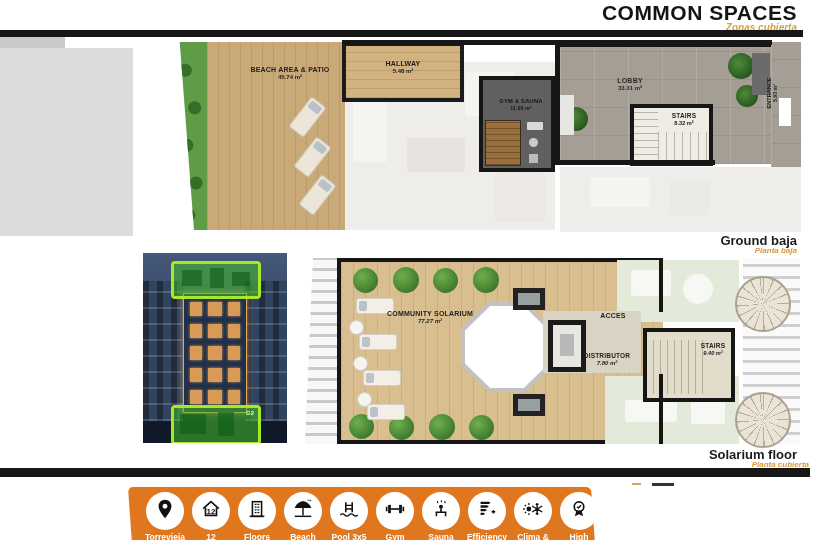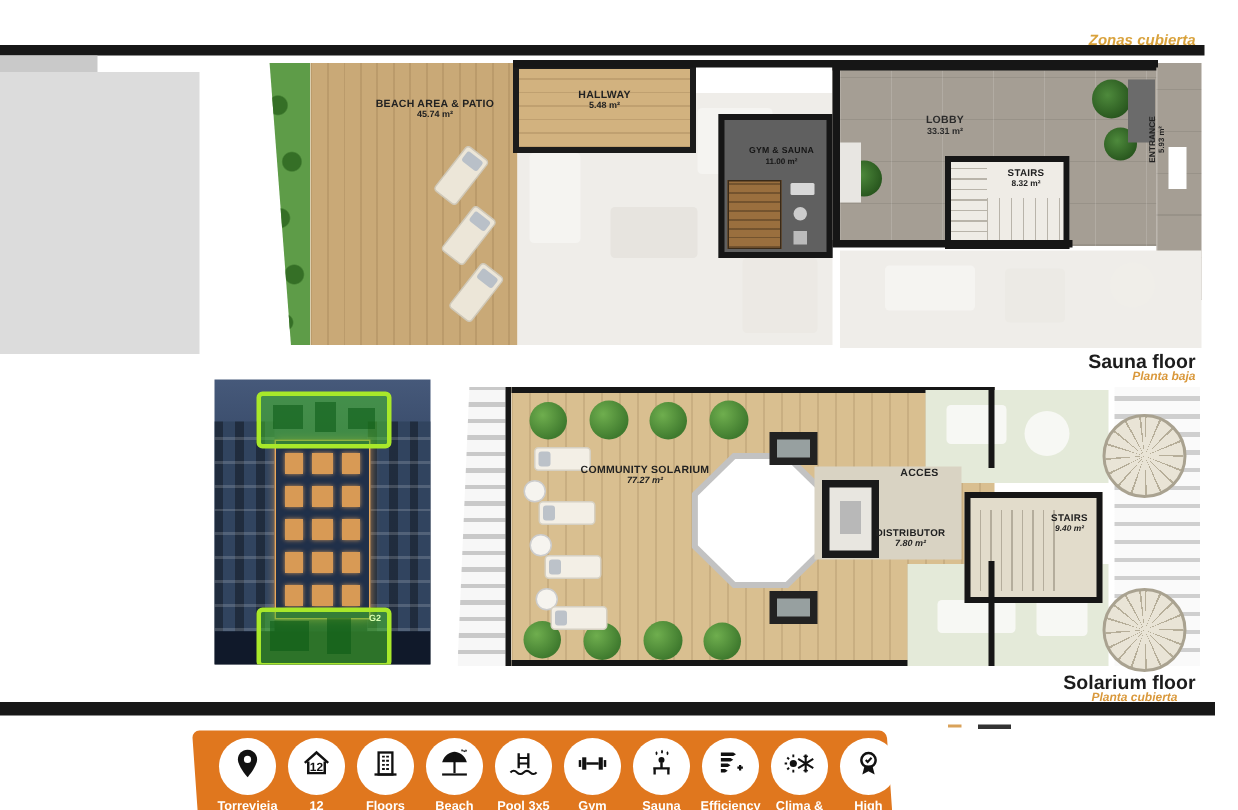--- a/index.html
+++ b/index.html
@@ -49,20 +49,21 @@
   .amen .circ{width:38px;height:38px;margin-top:5px;border-radius:50%;background:#fff;display:flex;align-items:center;justify-content:center;position:relative;}
   .amen .lbl{margin-top:2px;font-size:8.5px;font-weight:bold;color:#fff;white-space:nowrap;}
   .house-num{position:absolute;top:15px;left:0;width:100%;text-align:center;font-size:8px;font-weight:bold;color:#111;}
   .vlabel{position:absolute;transform:rotate(-90deg);text-align:center;font-weight:bold;color:#222;}
 </style>
 </head>
 <body>
 
 <div id="stage">
 
+  <div class="abs" id="title">COMMON SPACES</div>
   <div class="abs" id="subtitle">Zonas cubierta</div>
   <div class="abs blackbar" style="left:0;top:30px;width:803px;height:7px;"></div>
 
   <div class="abs" style="left:0;top:37px;width:65px;height:11px;background:#c9c9c9;"></div>
   <div class="abs" style="left:0;top:48px;width:133px;height:188px;background:#dcdcdc;"></div>
 
   <div class="abs" style="left:143px;top:40px;width:660px;height:192px;">
 
     <div class="abs" style="left:33px;top:2px;width:31px;height:188px;
          clip-path:polygon(12% 0,100% 0,100% 100%,58% 100%);
@@ -143,21 +144,21 @@
     <div class="wall" style="left:199px;top:0;width:430px;height:5px;"></div>
     <div class="wall" style="left:412px;top:120px;width:160px;height:5px;"></div>
 
     <div class="abs ghost" style="left:417px;top:127px;width:241px;height:65px;">
       <div class="gshape" style="left:30px;top:10px;width:60px;height:30px;"></div>
       <div class="gshape" style="left:110px;top:12px;width:40px;height:36px;background:#eceae5;"></div>
       <div class="gshape" style="left:180px;top:8px;width:30px;height:30px;border-radius:50%;background:#f0eee9;"></div>
     </div>
   </div>
 
-  <div class="abs cap" style="right:28px;top:233px;">Sauna floor</div>
+  <div class="abs cap" style="right:28px;top:233px;">Ground baja</div>
   <div class="abs cap-sub" style="right:28px;top:246px;">Planta baja</div>
 
   <div class="abs" id="photo">
     <div class="side-bldg" style="left:0;top:28px;width:40px;height:140px;"></div>
     <div class="side-bldg" style="left:102px;top:28px;width:42px;height:140px;"></div>
     <div id="center-bldg">
       <div class="win" style="left:6px;top:8px;width:12px;height:14px;"></div>
       <div class="win" style="left:24px;top:8px;width:14px;height:14px;"></div>
       <div class="win" style="left:44px;top:8px;width:12px;height:14px;"></div>
       <div class="win" style="left:6px;top:30px;width:12px;height:14px;"></div>
@@ -261,21 +262,21 @@
     <div class="abs" style="left:438px;top:2px;width:57px;height:186px;
          background:repeating-linear-gradient(0deg,#fafafa 0 9px,#cfcfcf 9px 12px);"></div>
     <div class="fan" style="left:430px;top:20px;"></div>
     <div class="fan" style="left:430px;top:136px;"></div>
 
     <div class="wall" style="left:354px;top:2px;width:4px;height:54px;"></div>
     <div class="wall" style="left:354px;top:118px;width:4px;height:70px;"></div>
   </div>
 
   <div class="abs cap" style="right:28px;top:447px;">Solarium floor</div>
-  <div class="abs cap-sub" style="right:40px;top:460px;padding-left:39px;">Planta cubierta</div>
+  <div class="abs cap-sub" style="right:16px;top:460px;padding-left:39px;">Planta cubierta</div>
   <div class="abs blackbar" style="left:0;top:468px;width:810px;height:9px;"></div>
 
   <div class="abs" style="left:632px;top:483px;width:9px;height:2px;background:#d9a25a;"></div>
   <div class="abs" style="left:652px;top:483px;width:22px;height:3px;background:#333;"></div>
 
   <div class="abs" id="amen-bar"></div>
   <div id="amen-row">
 
     <div class="amen">
       <div class="circ">

